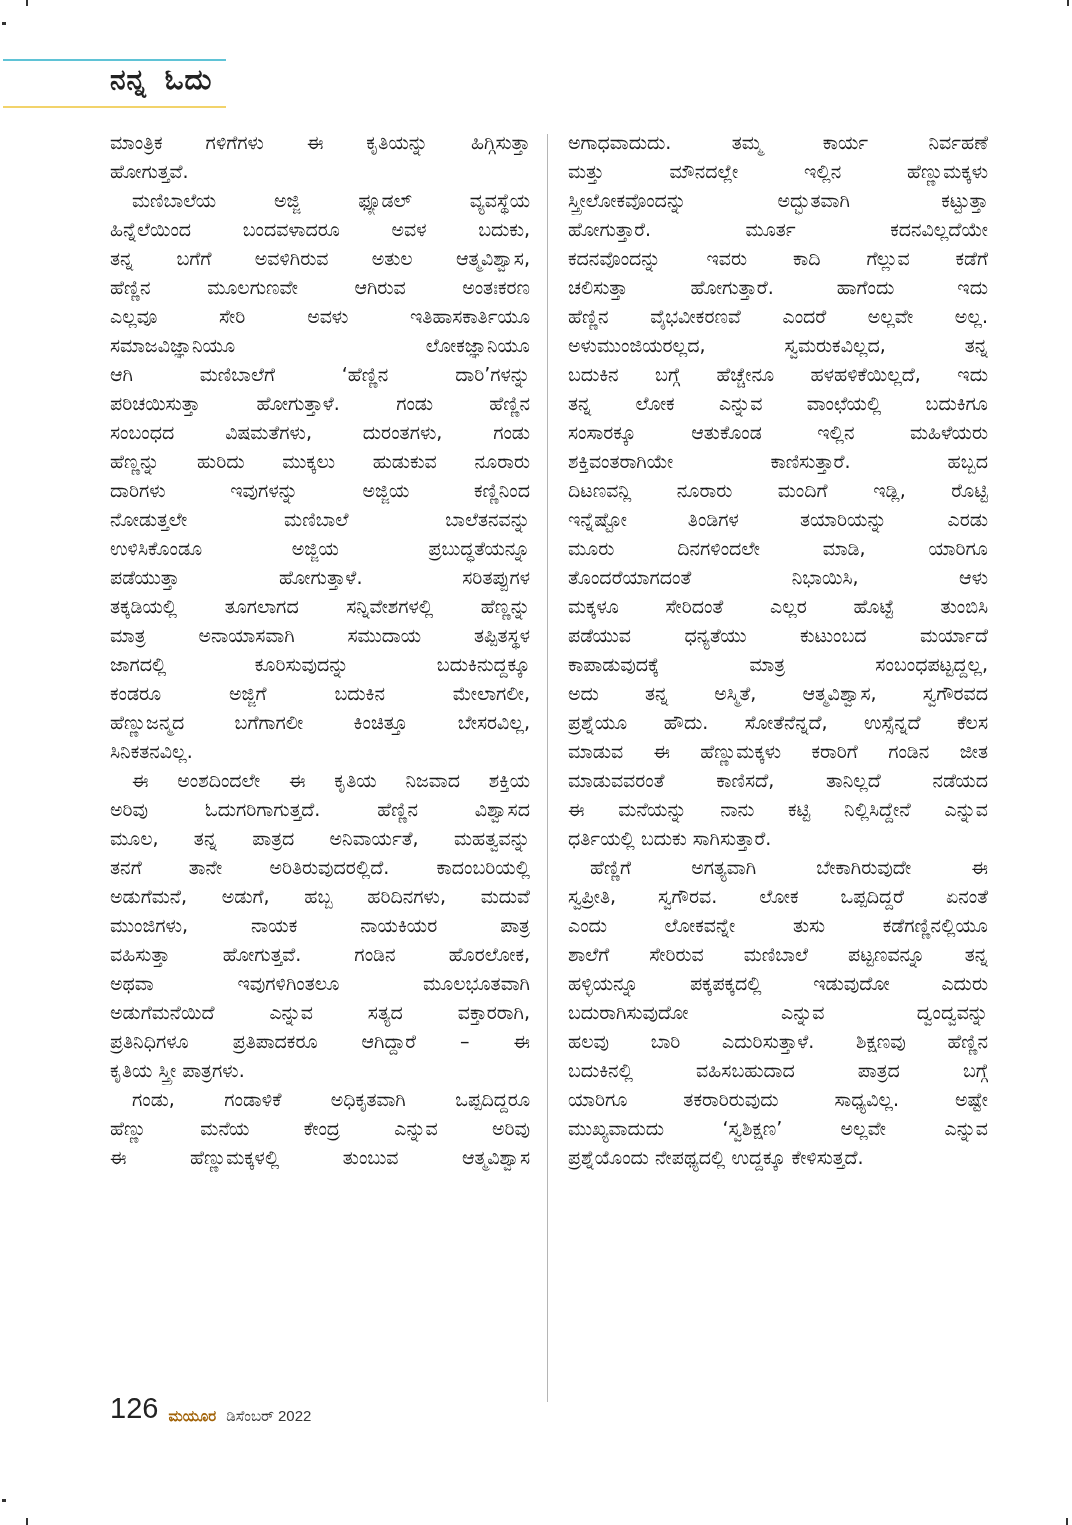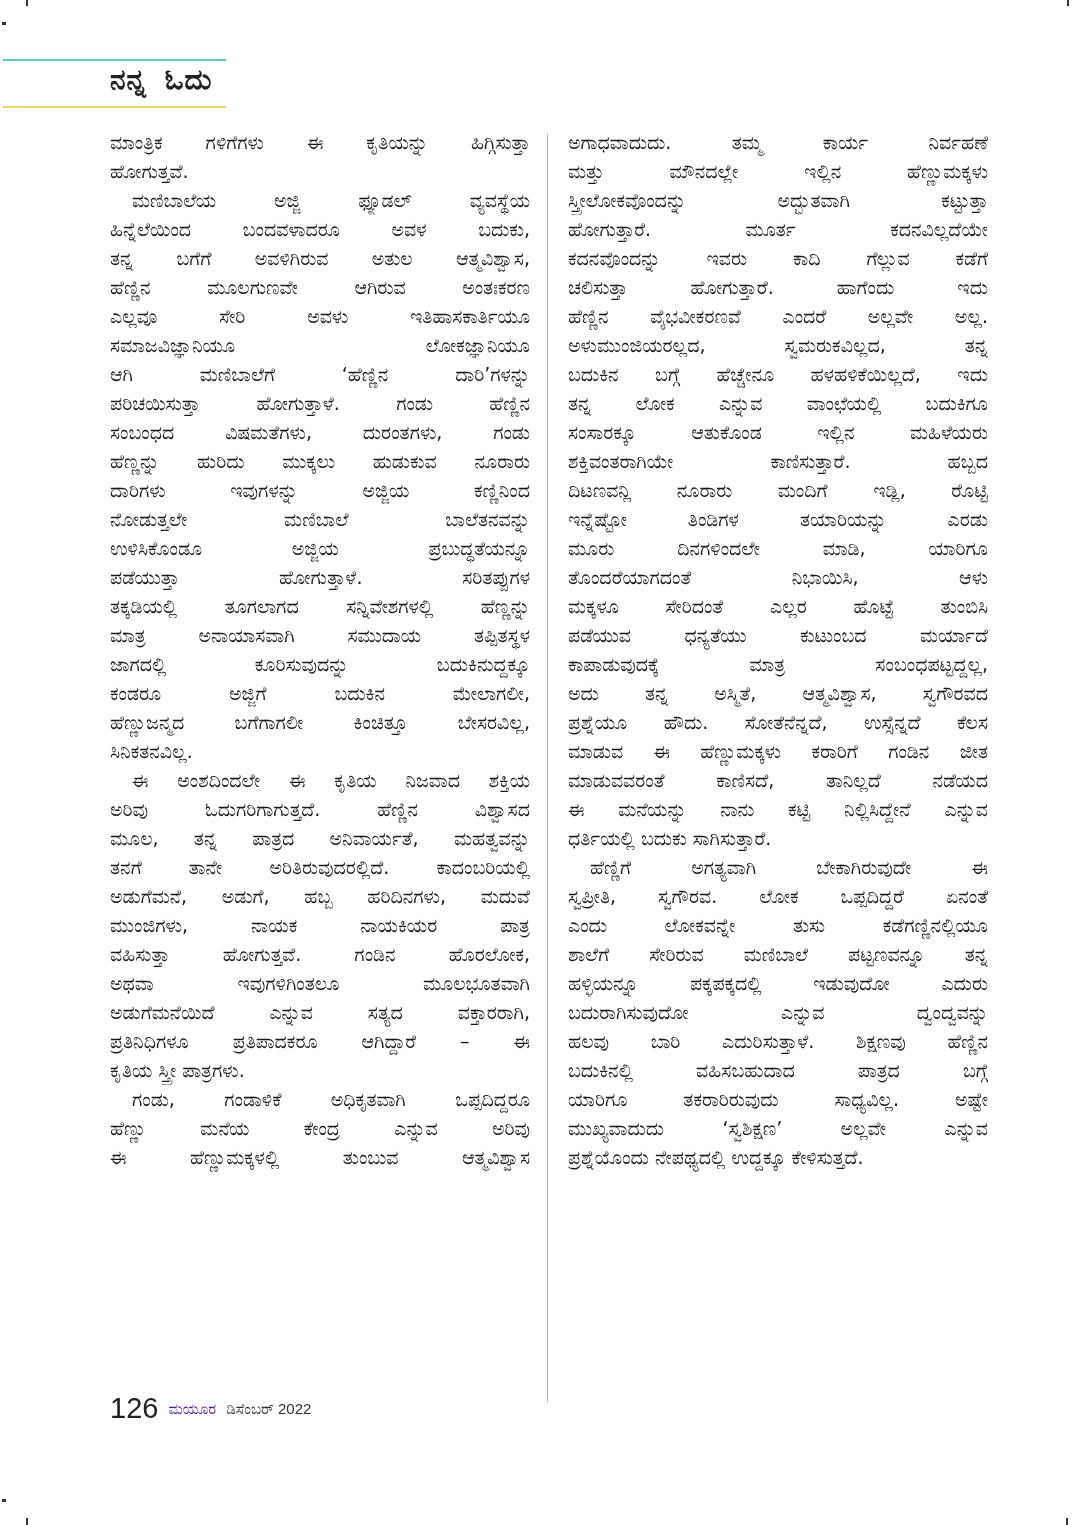--- a/index.html
+++ b/index.html
@@ -11,23 +11,23 @@
   .section-title { position: absolute; left: 110px; top: 66px; font-size: 28px; font-weight: bold;
                    color: #222; letter-spacing: 1px; margin: 0; font-family: Liberation Mono, monospace; }
   .column { position: absolute; top: 128px; width: 420px; font-size: 19px; line-height: 29px; }
   .col-left { left: 110px; }
   .col-right { left: 568px; }
   .column p { margin: 0; text-align: justify; text-align-last: left; }
   .column .line { display: block; text-align: justify; text-align-last: justify; white-space: nowrap; overflow: hidden; }
   .column .line.last { text-align-last: left; }
   .column .line.indent { text-indent: 22px; }
   .divider { position: absolute; left: 547px; top: 134px; width: 1px; height: 1268px; background: #b5b5b5; }
-  .footer { position: absolute; left: 110px; top: 1392px; display: flex; align-items: center; gap: 10px; }
+  .footer { position: absolute; left: 110px; top: 1392px; display: flex; align-items: flex-end; gap: 10px; }
   .page-num { font-family: "Liberation Sans", sans-serif; font-size: 29px; color: #222; }
-  .mag-name { font-family: "DejaVu Sans", sans-serif; font-size: 15px; font-weight: normal; color: #4c1d95; }
+  .mag-name { font-family: "DejaVu Sans", sans-serif; font-size: 15px; font-weight: bold; color: #a16207; }
   .issue-date { font-family: "Liberation Sans", sans-serif; font-size: 15px; color: #333; }
 </style>
 </head>
 <body>
 
 <div class="crop" style="left:26px; top:0; width:2px; height:6px;"></div>
 <div class="crop" style="left:2px; top:22px; width:4px; height:3px;"></div>
 <div class="crop" style="left:1067px; top:0; width:2px; height:6px;"></div>
 <div class="crop" style="left:2px; top:1499px; width:4px; height:3px;"></div>
 <div class="crop" style="left:26px; top:1518px; width:2px; height:7px;"></div>

